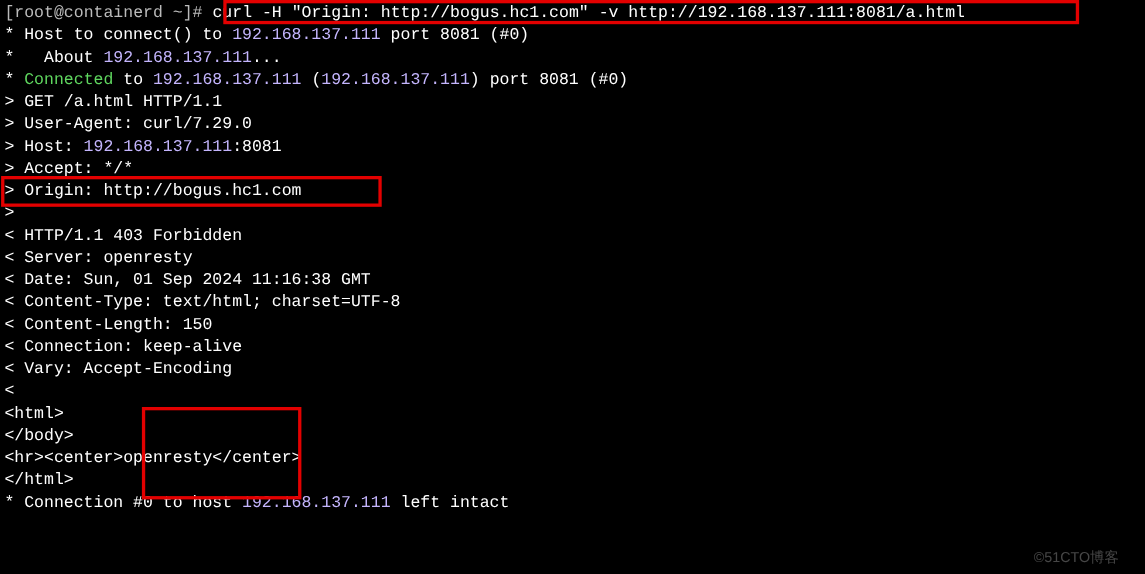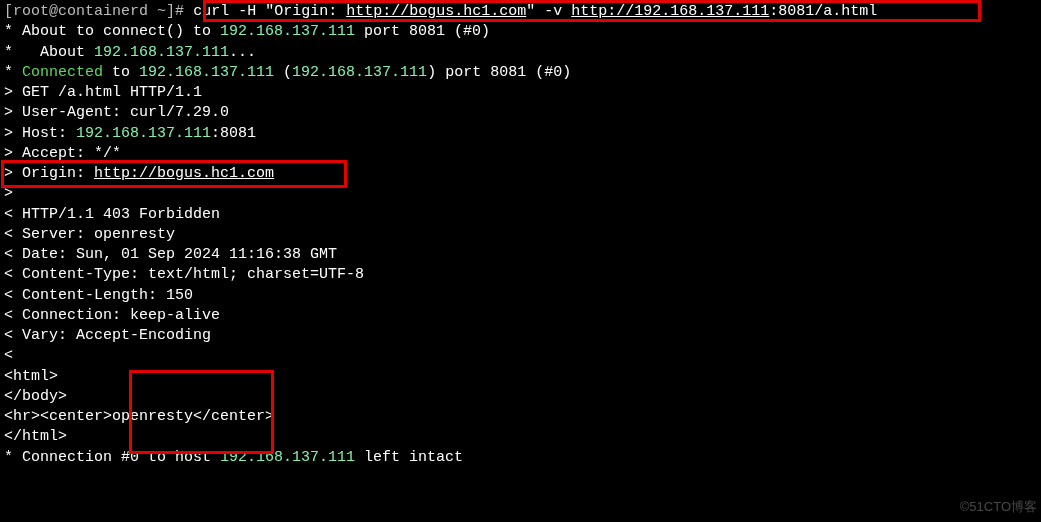--- a/index.html
+++ b/index.html
@@ -11,45 +11,45 @@
       color: #fff;
       padding: 2px 4px;
       width: 1041px;
       height: 522px;
       overflow: hidden;
       position: relative;
     }
     .line { white-space: pre; }
     .gray    { color: #bbb; }
     .white   { color: #fff; }
-    .magenta { color: #86efac; }
+    .magenta { color: #c4b5fd; }
     .green   { color: #5fd75f; margin-top: 35px; }
-    .under   { text-decoration: underline; }
+    .under   { }
     .redbox  {
       position: absolute;
       border: 3px solid #e30000;
       pointer-events: none;
     }
     .watermark {
       position: absolute;
-      right: 4px;
+      right: 24px;
       bottom: 6px;
       color: rgba(200,200,200,0.35);
       font-size: 13px;
       font-family: sans-serif;
     }
   </style>
 </head>
 <body>
 
 <div>
 
 <div class="line"><span class="gray">[</span><span class="gray">root</span><span class="gray">@</span><span class="gray">containerd</span><span class="gray"> </span><span class="gray">~</span><span class="gray">]</span><span class="gray">#</span><span class="gray"> </span><span class="white">curl -H "Origin: </span><span class="white under">http://bogus.hc1.com</span><span class="white">" -v </span><span class="white under">http://192.168.137.111</span><span class="white">:8081/a.html</span></div>
 
-<div class="line"><span class="white">* About to connect() to </span><span class="magenta">192.168.137.111</span><span class="white"> port 8081 (#0)</span></div>
+<div class="line"><span class="white">* Host to connect() to </span><span class="magenta">192.168.137.111</span><span class="white"> port 8081 (#0)</span></div>
 
 <div class="line"><span class="white">*   About </span><span class="magenta">192.168.137.111</span><span class="white">...</span></div>
 
 <div class="line"><span class="white">* </span><span class="green">Connected</span><span class="white"> to </span><span class="magenta">192.168.137.111</span><span class="white"> (</span><span class="magenta">192.168.137.111</span><span class="white">) port 8081 (#0)</span></div>
 
 <div class="line"><span class="white">&gt; GET /a.html HTTP/1.1</span></div>
 <div class="line"><span class="white">&gt; User-Agent: curl/7.29.0</span></div>
 <div class="line"><span class="white">&gt; Host: </span><span class="magenta">192.168.137.111</span><span class="white">:8081</span></div>
 <div class="line"><span class="white">&gt; Accept: */*</span></div>
 <div class="line"><span class="white">&gt; Origin: </span><span class="white under">http://bogus.hc1.com</span></div>

